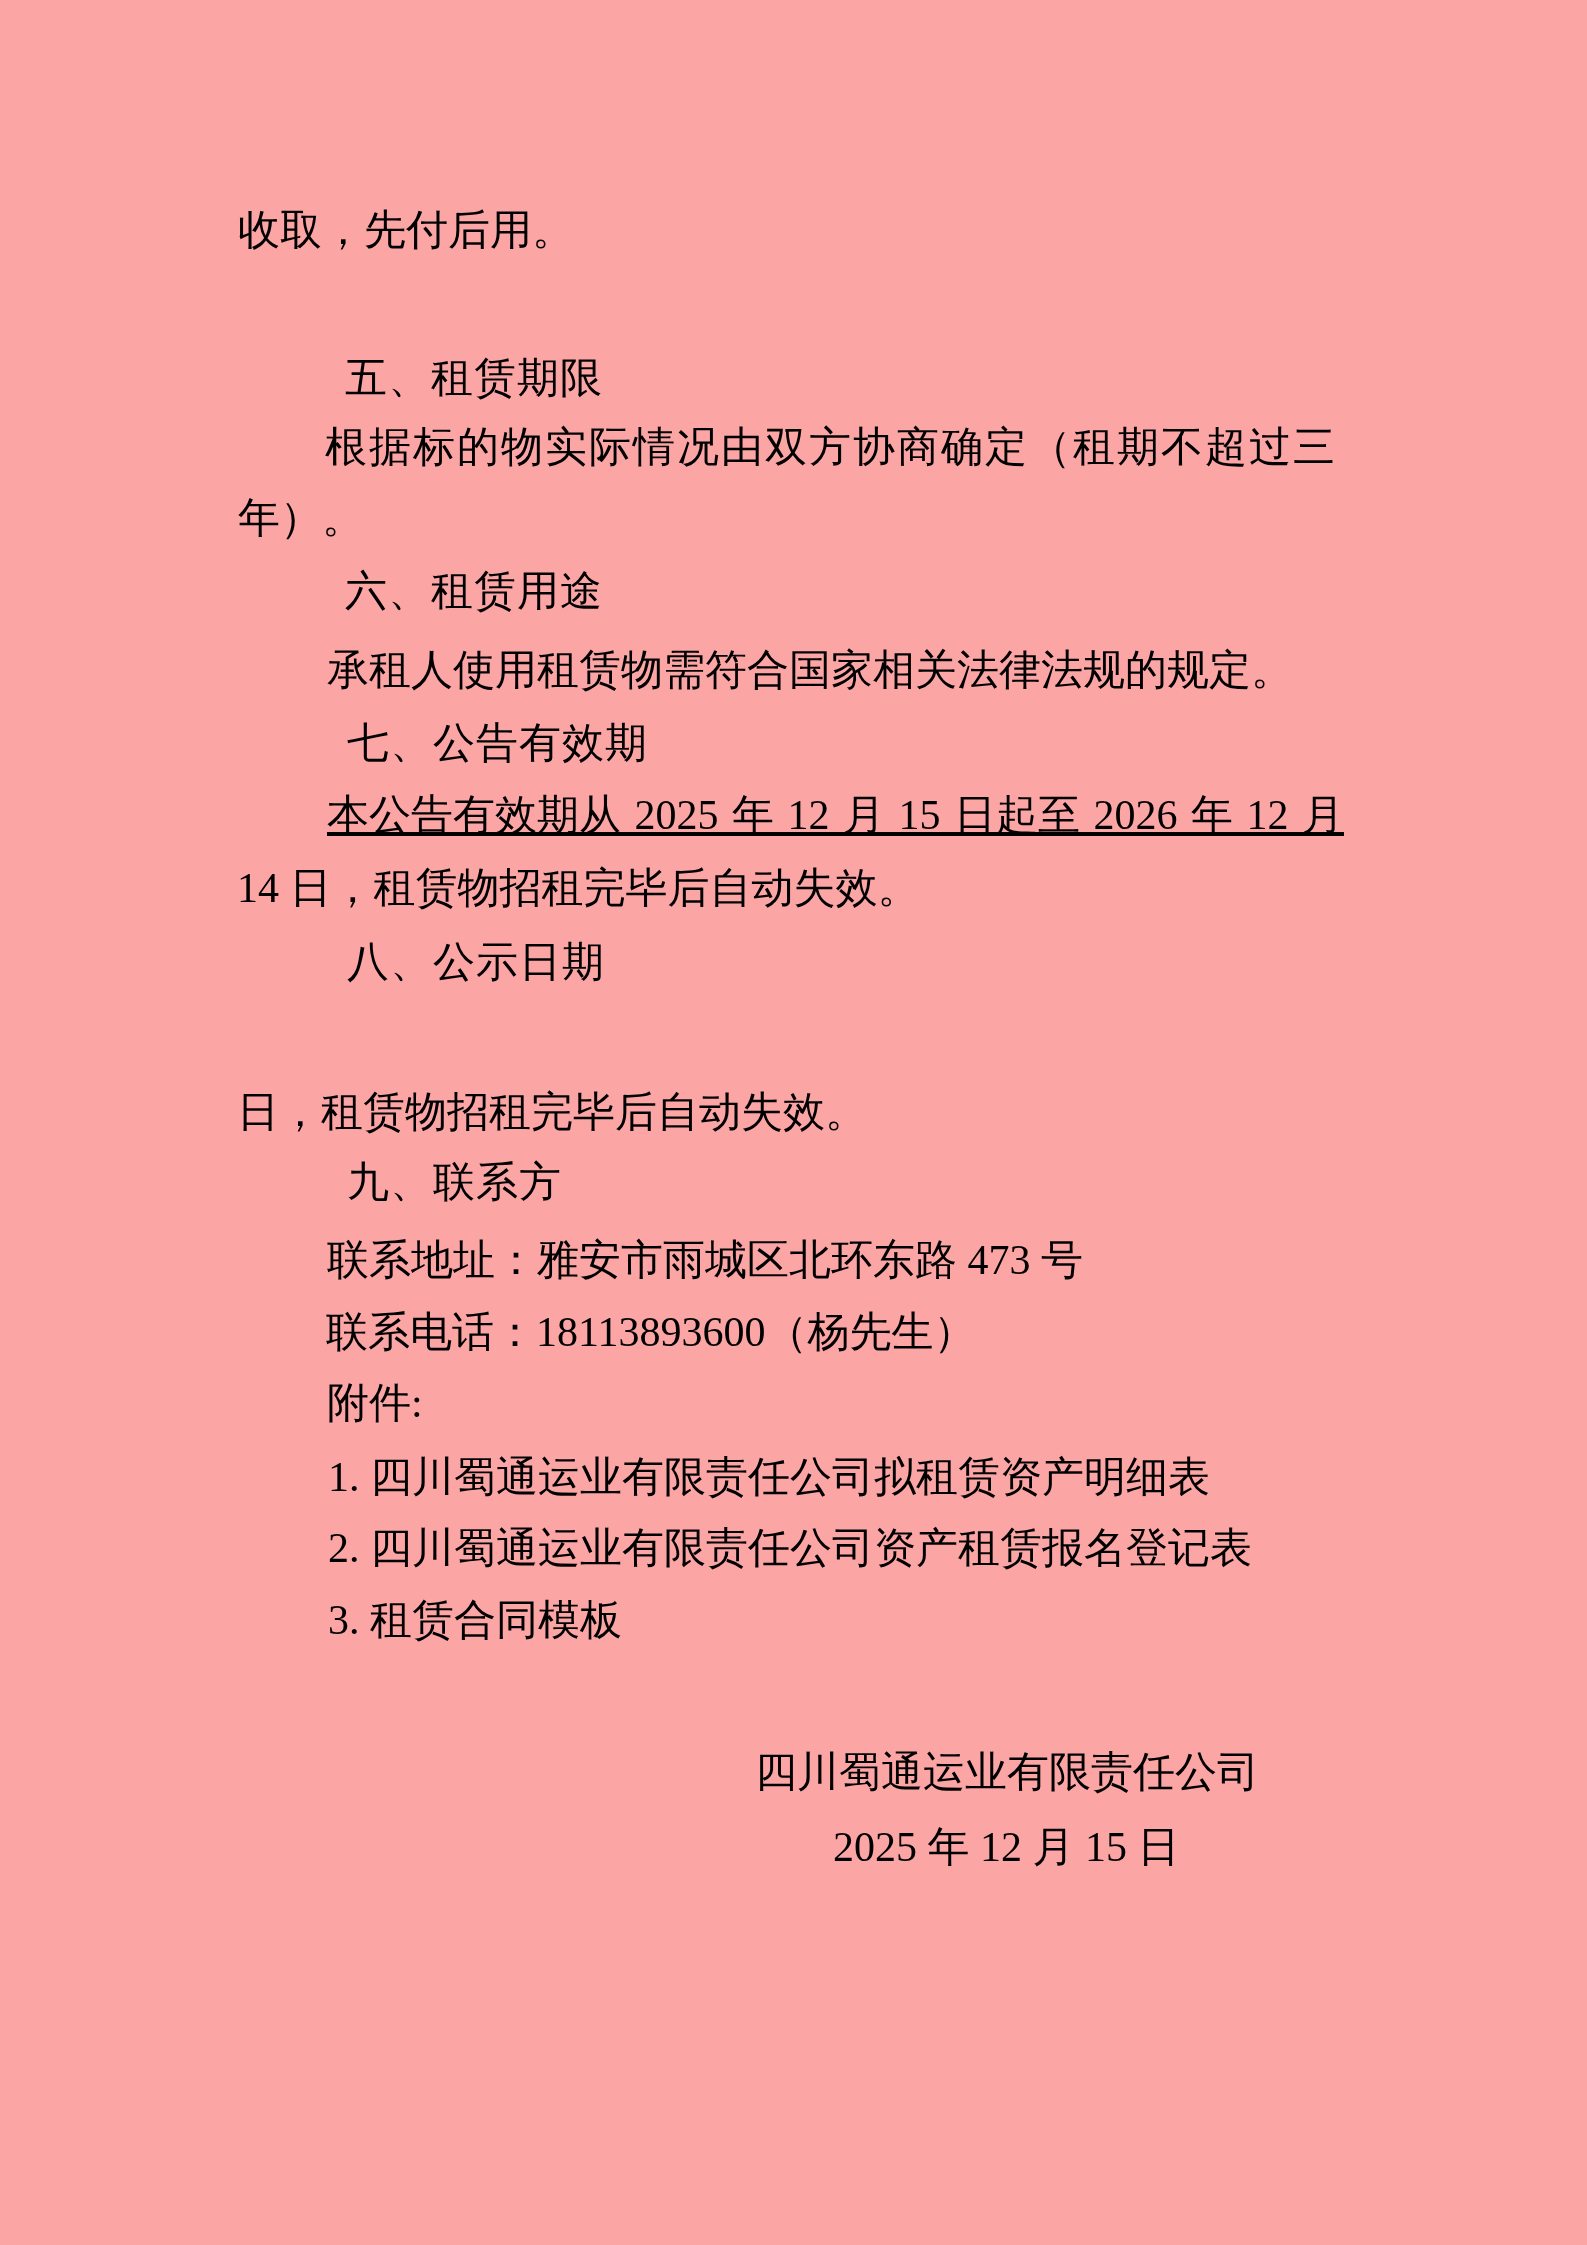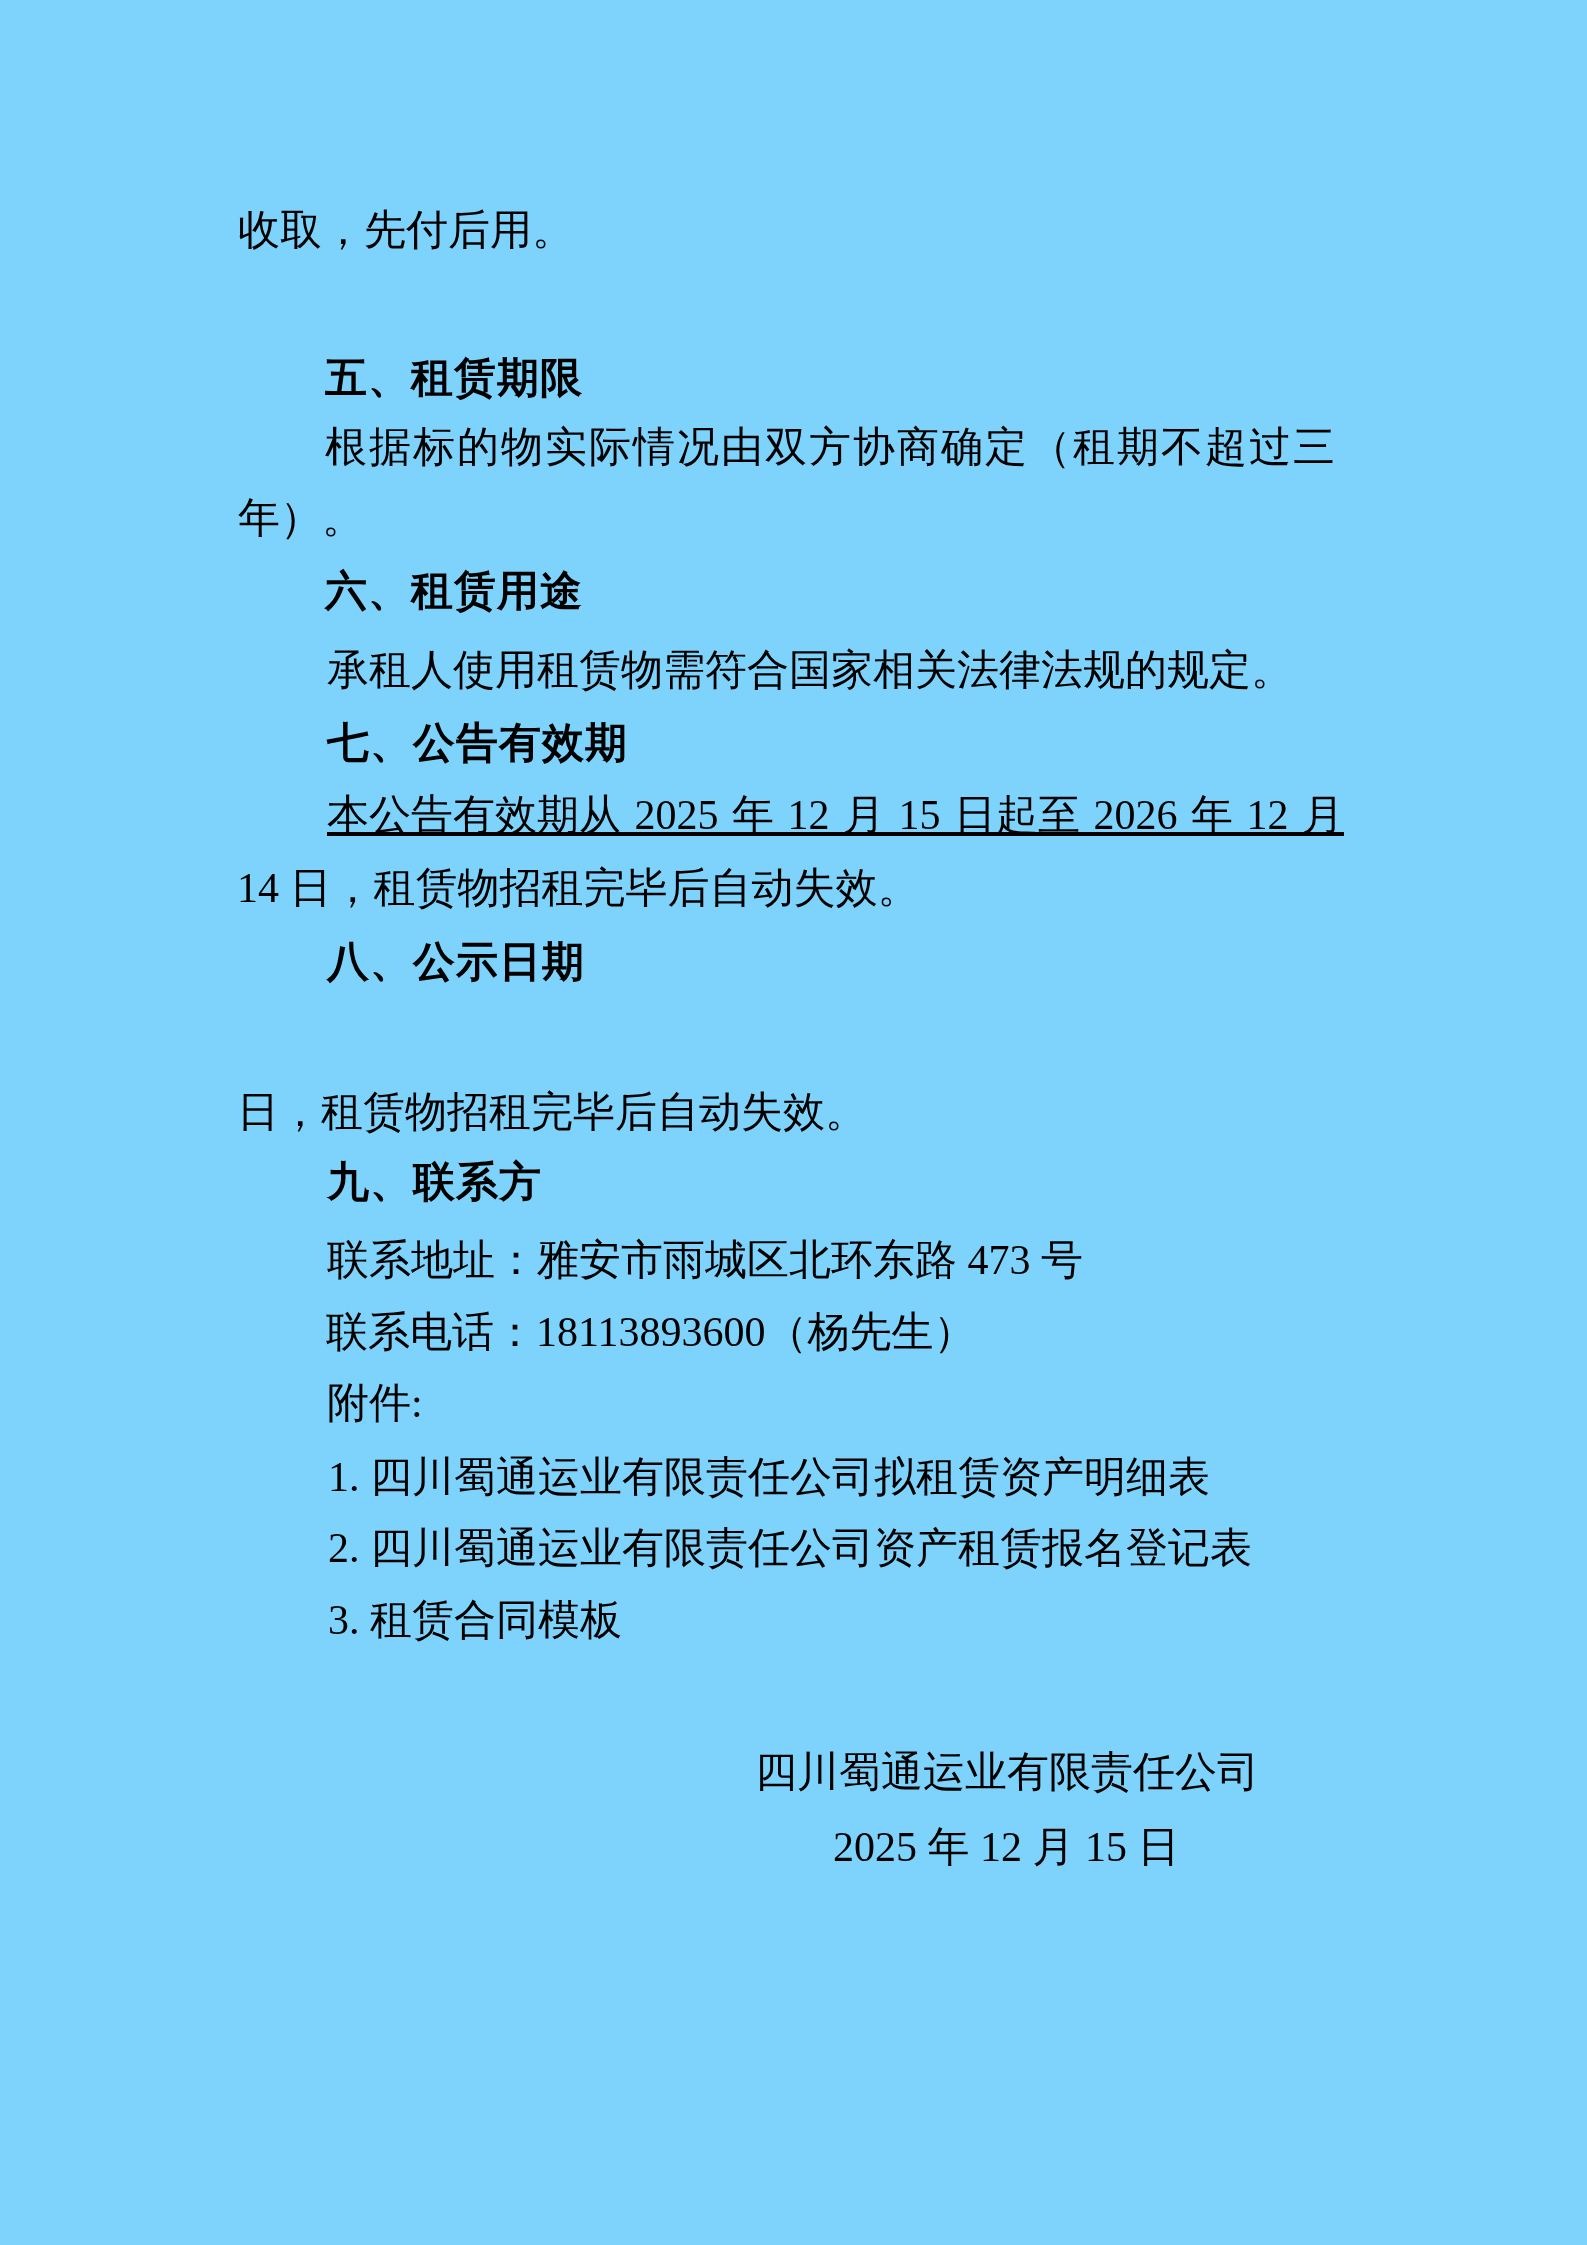--- a/index.html
+++ b/index.html
@@ -4,36 +4,37 @@
 <style>
   html, body {
     margin: 0;
     padding: 0;
     background: #ffffff;
   }
   .page {
     position: relative;
     width: 1587px;
     height: 2245px;
-    background: #7dd3fc;
+    background: #fca5a5;
     color: #000000;
     font-family: "Liberation Serif", "DejaVu Serif", serif;
     font-size: 42px;
     overflow: hidden;
   }
   .line {
     position: absolute;
     line-height: 1.05;
     white-space: pre;
     color: #000000;
   }
   .heading {
     font-family: "Liberation Sans", "DejaVu Sans", sans-serif;
-    font-weight: 700;
+    font-weight: 400;
     letter-spacing: 1px;
+    margin-left: 20px;
   }
   .justify {
     letter-spacing: 2px;
   }
   .spread {
     word-spacing: 3px;
   }
 </style>
 </head>
 <body>

